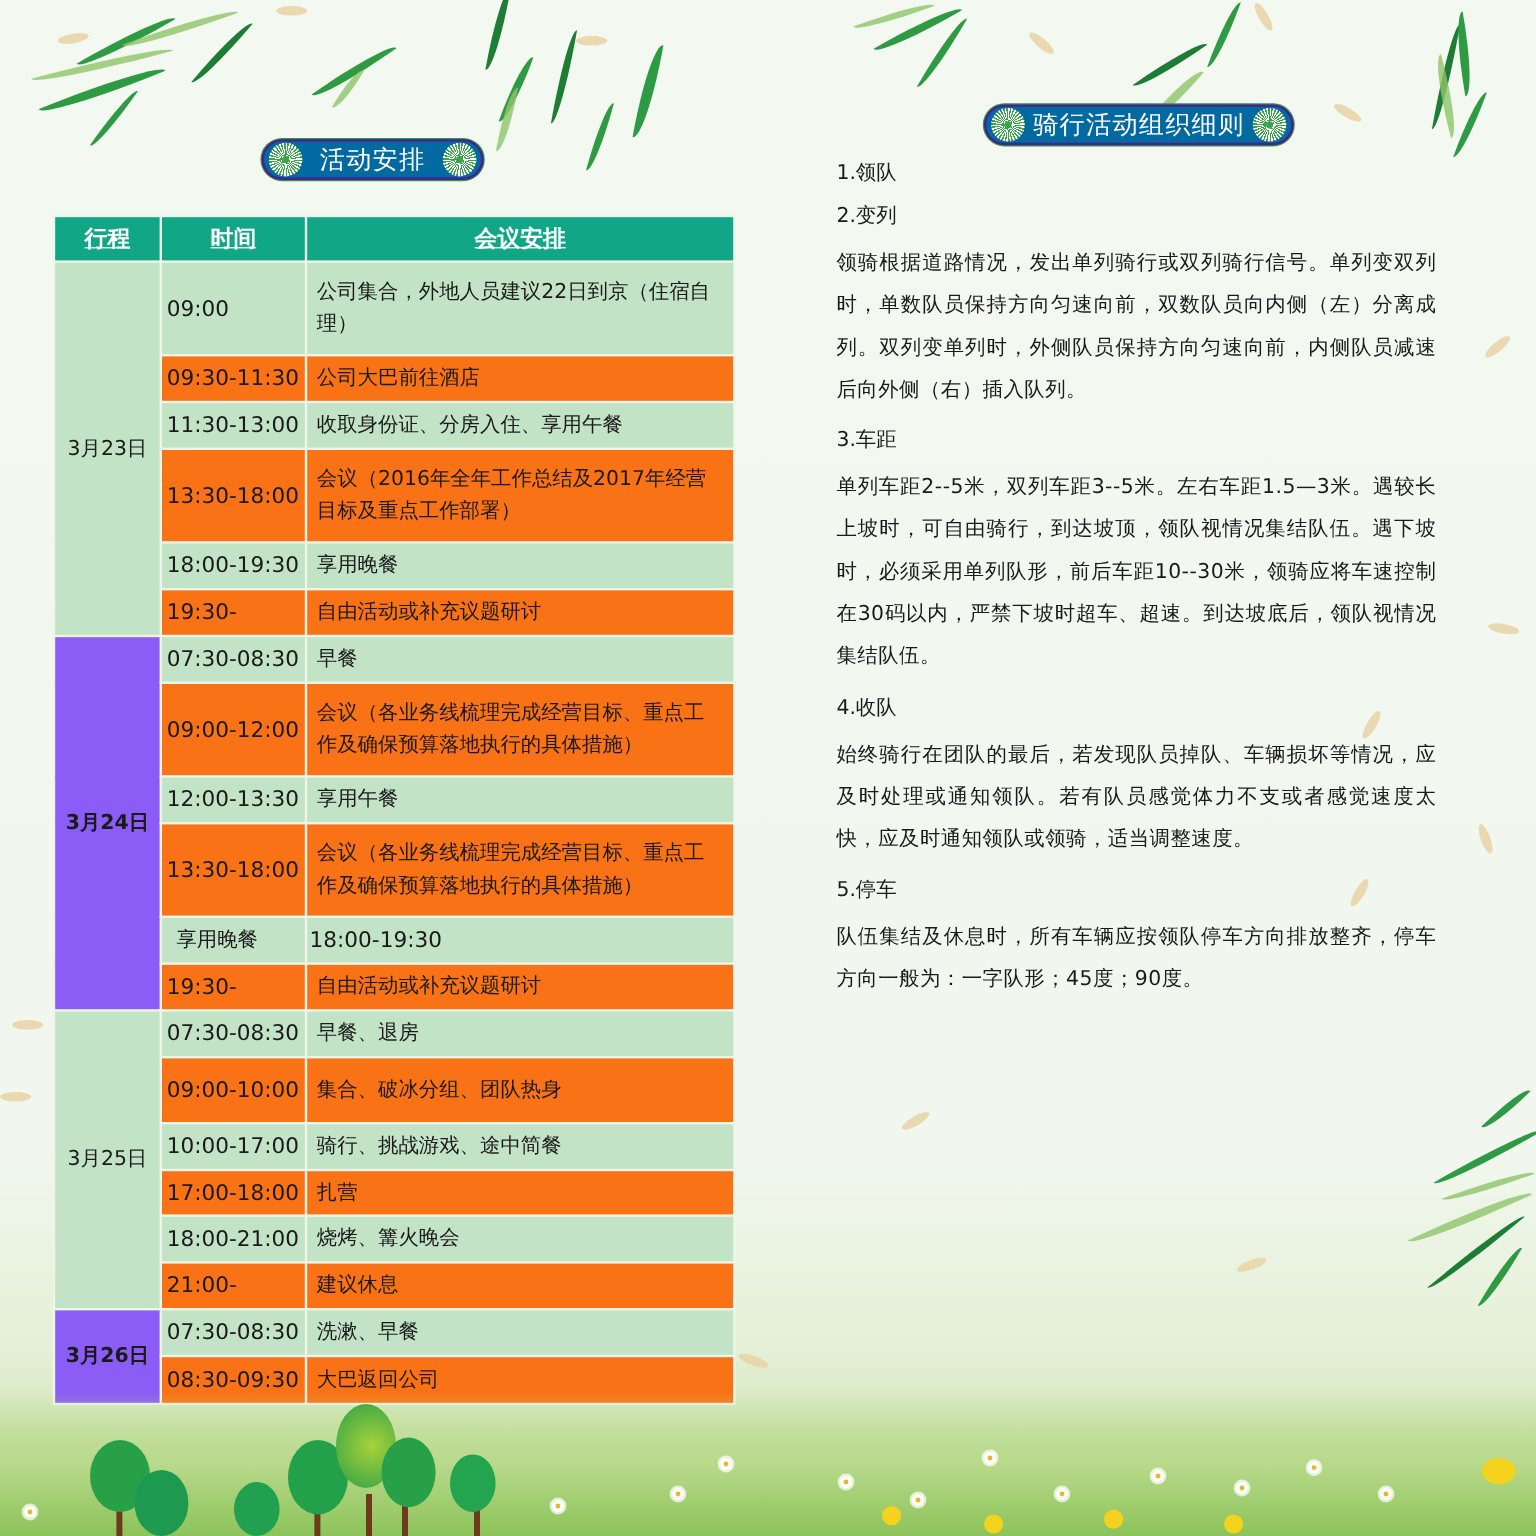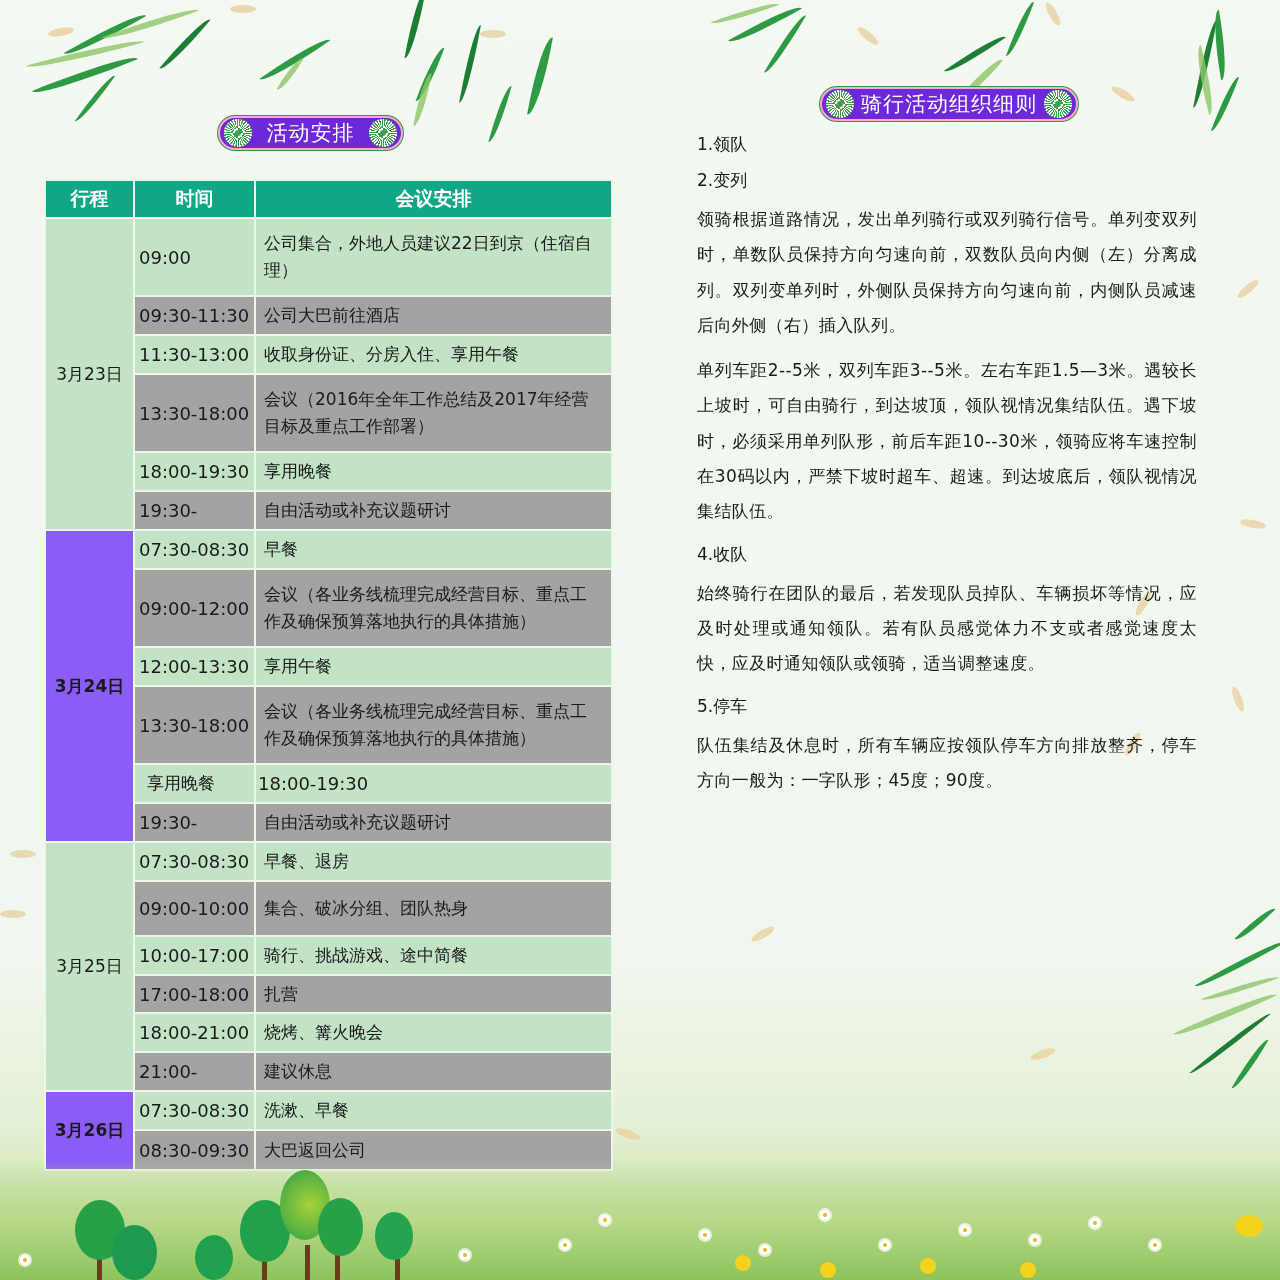--- a/index.html
+++ b/index.html
@@ -12,21 +12,21 @@
   }
   .deco { position: absolute; pointer-events: none; }
   .leaf { position: absolute; border-radius: 0 100% 0 100%; background: #2f9a44; }
   .leaf.light { background: #8fc46a; opacity: .8; }
   .leaf.dark { background: #1e7d34; }
   .petal { position: absolute; width: 26px; height: 8px; border-radius: 50%; background: #e8d4a4; opacity: .85; }
 
   
   .banner {
     position: absolute; height: 34px; border-radius: 17px;
-    background: #6d28d9; border: 2px solid #f9a8d4;
+    background: #0369a1; border: 2px solid #4c1d95;
     box-shadow: 0 0 0 1px #2e9a3e;
     display: flex; align-items: center; justify-content: space-between;
     padding: 0 4px;
   }
   .banner .flower {
     width: 28px; height: 28px; border-radius: 50%;
     background: repeating-conic-gradient(#ffffff 0deg 6deg, #3aa34c 6deg 12deg);
     position: relative; flex: none;
   }
   .banner .flower::after {
@@ -38,30 +38,30 @@
     font-family: "DejaVu Sans", sans-serif;
   }
 
   
   .schedule {
     position: absolute; left: 44px; top: 179px; width: 567px;
     border-collapse: collapse; table-layout: fixed;
   }
   .schedule th {
     background: #11a685; color: #fff; font-size: 19px; font-weight: bold;
-    height: 38px; border: 2px solid #eef6ea; text-align: center;
+    height: 38px; border: 2px solid #eef6ea; text-align: center; text-decoration: underline;
   }
   .schedule td {
     border: 2px solid #eef6ea; font-size: 17px; color: #1a1a1a;
     padding: 0 8px; line-height: 27px;
   }
   .schedule td.day { text-align: center; padding: 0; }
   .schedule td.time { white-space: nowrap; padding-left: 4px; font-size: 18px; }
   .row-light { background: #c3e3c7; }
-  .row-dark { background: #a3a3a3; }
+  .row-dark { background: #f97316; }
   .day-light { background: #c3e3c7; }
   .day-dark { background: #8b5cf6; font-weight: bold; }
 
   
   .rules { position: absolute; left: 697px; top: 130px; width: 500px; }
   .rule-heading { font-size: 17px; color: #1a1a1a; height: 36px; line-height: 28px; }
   .rule-body { font-size: 17px; line-height: 35.3px; color: #1a1a1a; margin-bottom: 10px; letter-spacing: 0.4px; text-align: justify; }
 
   
   .tree { position: absolute; border-radius: 50%; }
@@ -253,20 +253,21 @@
 
 <div class="rules">
   <div>
     <div class="rule-heading">1.领队</div>
   </div>
   <div>
     <div class="rule-heading">2.变列</div>
     <div class="rule-body">领骑根据道路情况，发出单列骑行或双列骑行信号。单列变双列时，单数队员保持方向匀速向前，双数队员向内侧（左）分离成列。双列变单列时，外侧队员保持方向匀速向前，内侧队员减速后向外侧（右）插入队列。</div>
   </div>
   <div>
+    <div class="rule-heading">3.车距</div>
     <div class="rule-body">单列车距2--5米，双列车距3--5米。左右车距1.5—3米。遇较长上坡时，可自由骑行，到达坡顶，领队视情况集结队伍。遇下坡时，必须采用单列队形，前后车距10--30米，领骑应将车速控制在30码以内，严禁下坡时超车、超速。到达坡底后，领队视情况集结队伍。</div>
   </div>
   <div>
     <div class="rule-heading">4.收队</div>
     <div class="rule-body">始终骑行在团队的最后，若发现队员掉队、车辆损坏等情况，应及时处理或通知领队。若有队员感觉体力不支或者感觉速度太快，应及时通知领队或领骑，适当调整速度。</div>
   </div>
   <div>
     <div class="rule-heading">5.停车</div>
     <div class="rule-body">队伍集结及休息时，所有车辆应按领队停车方向排放整齐，停车方向一般为：一字队形；45度；90度。</div>
   </div>

